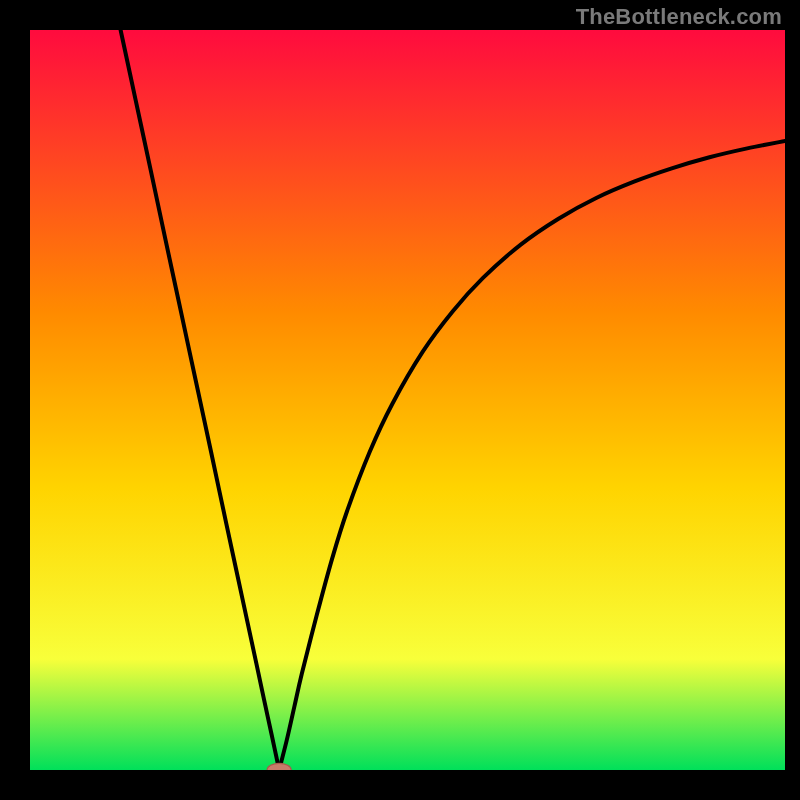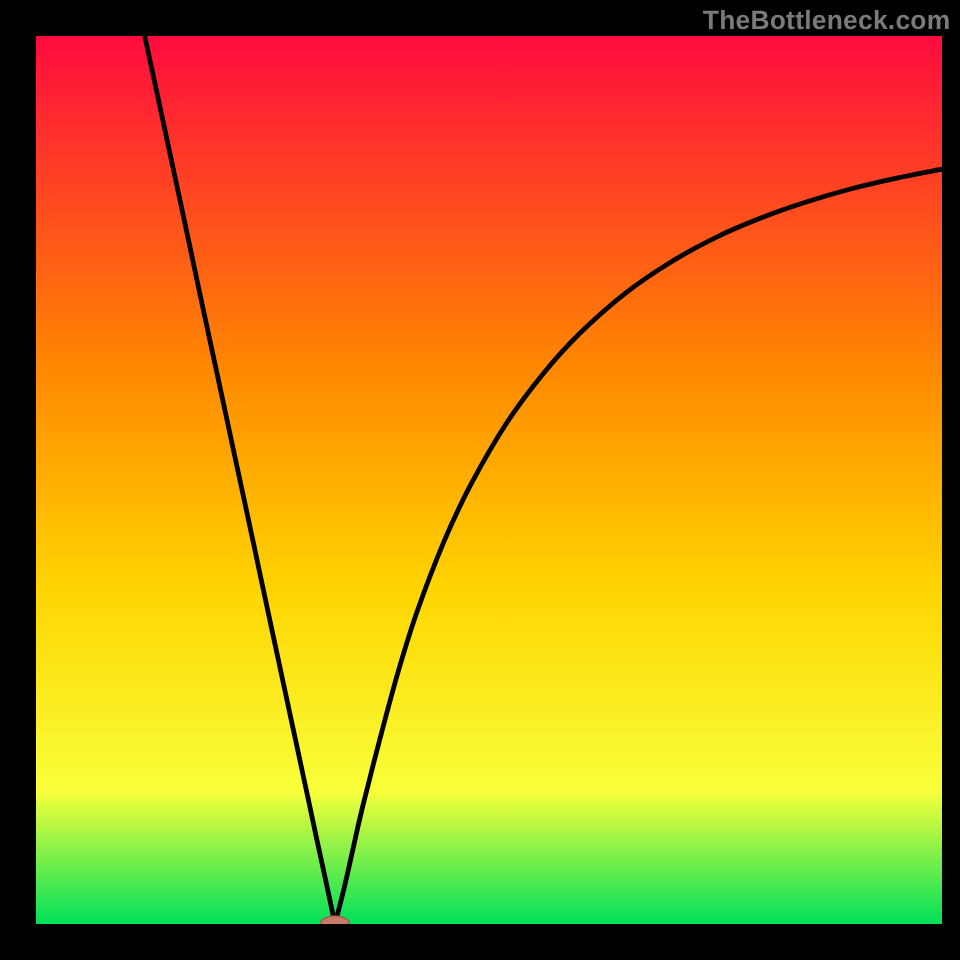--- a/index.html
+++ b/index.html
@@ -27,21 +27,21 @@
   .gradient-bg {
     position: absolute;
     left: 0;
     top: 0;
     width: 100%;
     height: 100%;
   }
   .watermark {
     position: absolute;
     top: 4px;
-    right: 8px;
+    right: 18px;
     color: #7a7a7a;
     font-size: 22px;
     font-weight: 600;
     letter-spacing: 0.2px;
     user-select: none;
   }
   svg {
     display: block;
   }
 </style>

